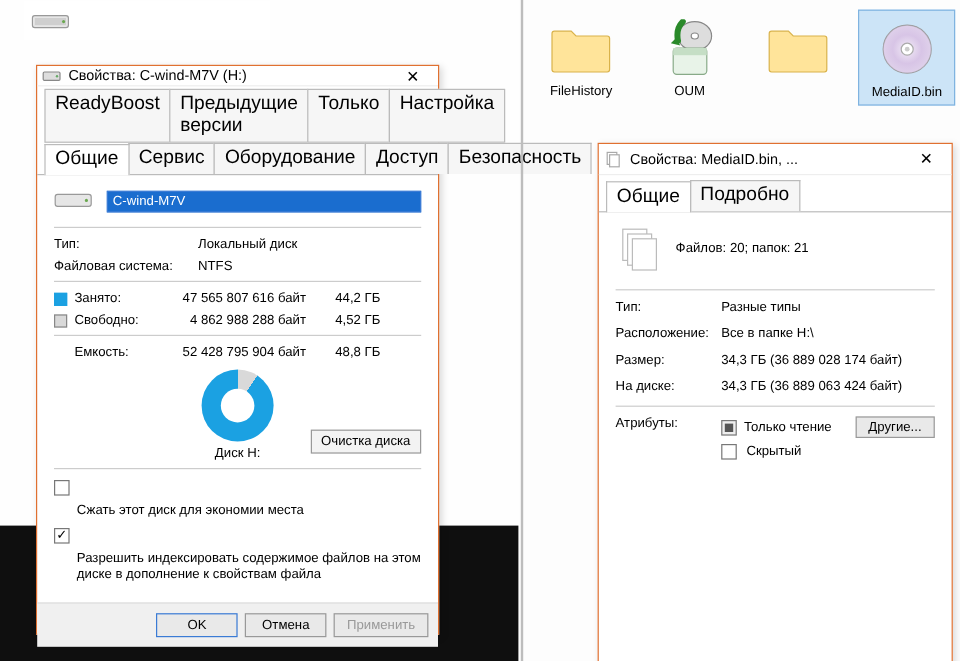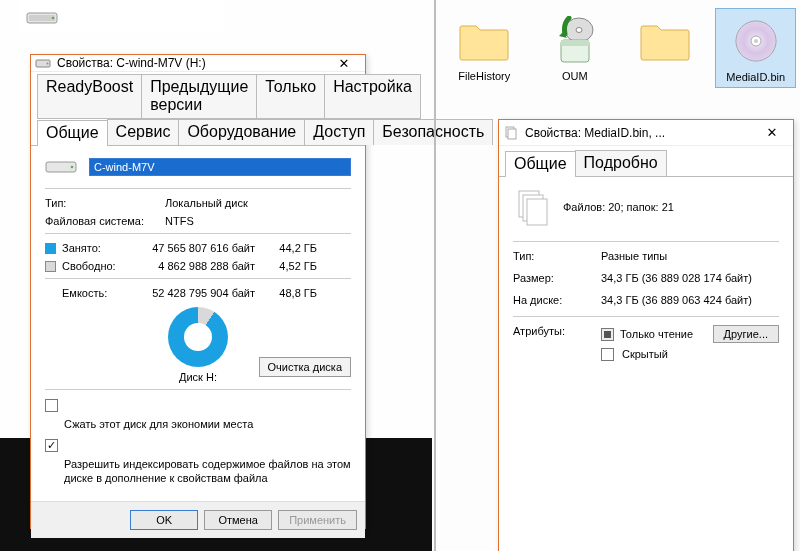--- a/index.html
+++ b/index.html
@@ -323,20 +323,24 @@
             <rect x="10" y="8" width="20" height="26" fill="#fff" stroke="#bbb"></rect>
             <rect x="14" y="12" width="20" height="26" fill="#fff" stroke="#bbb"></rect>
           </svg>
       </div>
       <div>Файлов: 20; папок: 21</div>
     </div>
     <hr class="sep">
     <div class="rrow">
         <div class="klabel">Тип:</div>
         <div>Разные типы</div>
+      </div>
+    <div class="rrow">
+        <div class="klabel">Расположение:</div>
+        <div>Все в папке H:\</div>
       </div>
     <div class="rrow">
         <div class="klabel">Размер:</div>
         <div>34,3 ГБ (36 889 028 174 байт)</div>
       </div>
     <div class="rrow">
         <div class="klabel">На диске:</div>
         <div>34,3 ГБ (36 889 063 424 байт)</div>
       </div>
     <hr class="sep">

